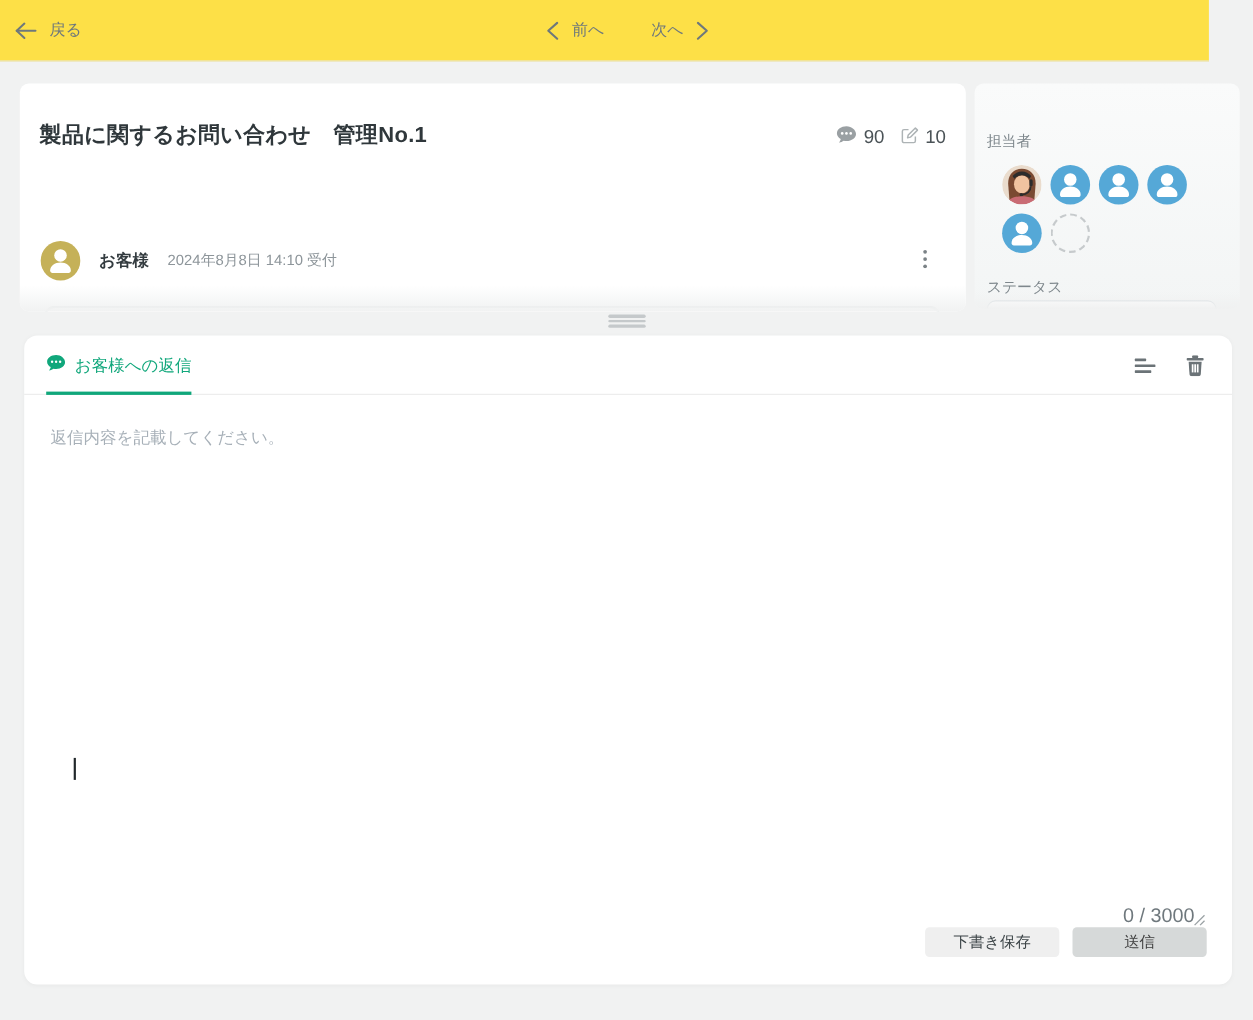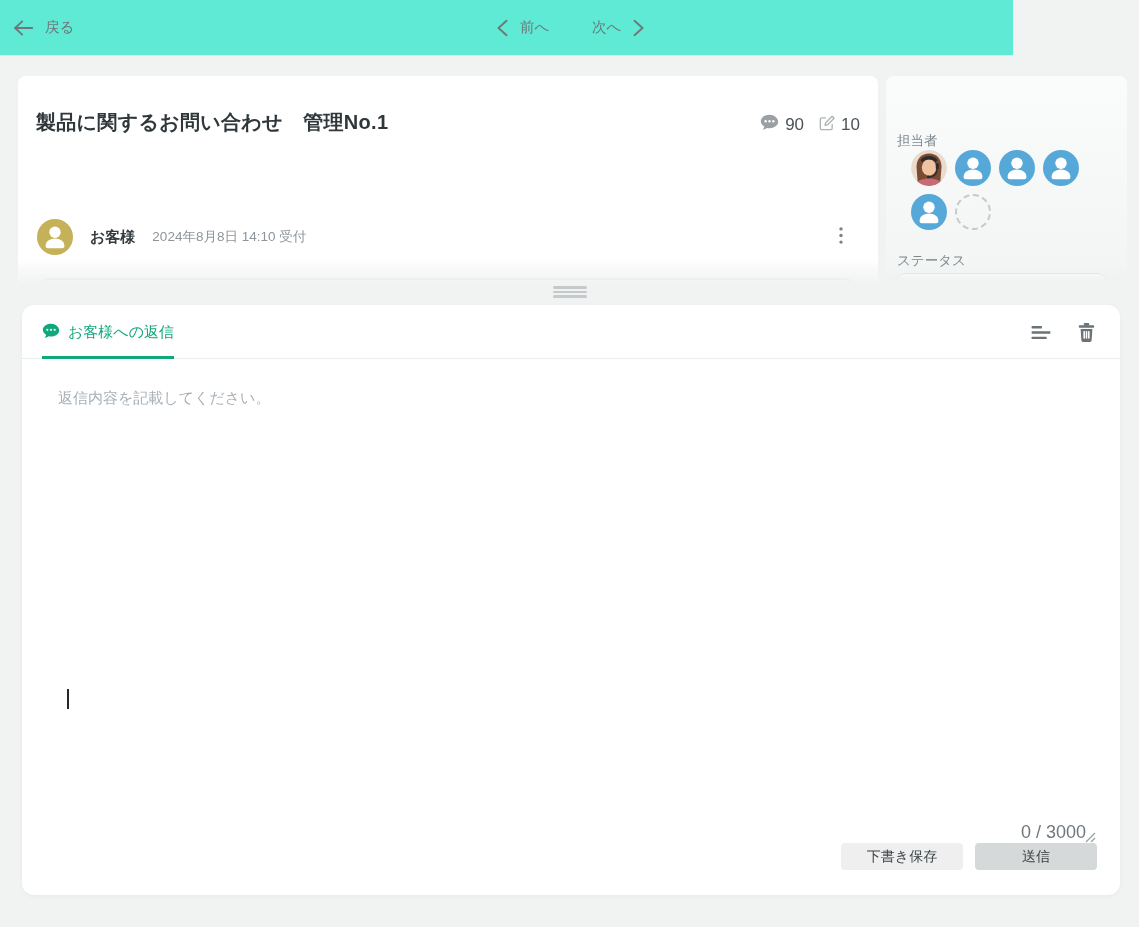--- a/index.html
+++ b/index.html
@@ -1,21 +1,21 @@
 <!DOCTYPE html>
 <html><head>
 <meta charset="utf-8">
 <style>
   * { margin:0; padding:0; box-sizing:border-box; }
   html,body { width:1139px; height:927px; overflow:hidden; }
   body { background:#f1f2f2; font-family:"Liberation Sans","DejaVu Sans",sans-serif; color:#333; }
   .app { position:relative; width:1139px; height:927px; }
 
   
-  .topbar { position:absolute; left:0; top:0; width:1013px; height:56px; background:#5eead4; border-bottom:1px solid #e6e8e8; }
+  .topbar { position:absolute; left:0; top:0; width:1099px; height:56px; background:#fde047; border-bottom:1px solid #e6e8e8; }
   .nav-btn { position:absolute; top:0; height:55px; display:flex; align-items:center; gap:11px; color:#6e787c; font-size:14.5px; cursor:pointer; background:none; border:none; font-family:inherit; }
   .nav-btn svg { display:block; }
   .back-btn { left:13px; }
   .prev-btn { left:496px; }
   .next-btn { left:592px; }
 
   
   .ticket-card { position:absolute; left:18px; top:76px; width:860px; height:207px; background:#fff; border-radius:8px; overflow:hidden; }
   .ticket-title { position:absolute; left:18px; top:33px; font-size:20px; font-weight:700; color:#2f373b; letter-spacing:.3px; }
   .ticket-counts { position:absolute; right:18px; top:38px; display:flex; align-items:center; gap:6px; font-size:17px; color:#4b5357;justify-content:flex-end; }
@@ -25,21 +25,21 @@
   .avatar-gold { background:#c5b158; }
   .sender-name { margin-left:17px; font-size:15px; font-weight:700; color:#343c40; }
   .msg-time { margin-left:17px; font-size:13.5px; color:#8d959a; }
   .kebab-btn { margin-left:auto; margin-right:15px; background:none; border:none; cursor:pointer; padding:4px 6px; }
   .quote-box { position:absolute; left:22px; top:202px; width:815px; height:30px; border:2px solid #dee1e2; border-bottom:none; border-radius:10px 10px 0 0; background:#fdfdfd; }
   .card-fade { position:absolute; left:0; right:0; bottom:0; height:24px; background:linear-gradient(to bottom, rgba(241,242,242,0), #f1f2f2); pointer-events:none; }
 
   
   .sidebar { position:absolute; left:886px; top:76px; width:241px; height:205px; border-radius:8px; background:linear-gradient(180deg,#fafbfb,#f3f5f5); overflow:hidden; }
   .side-label { position:absolute; left:11px; font-size:13.5px; color:#7e878c; }
-  .assignee-label { top:56px; }
+  .assignee-label { top:44px; }
   .status-label { top:176px; }
   .avatar-grid { position:absolute; left:25px; top:74px; width:182px; display:flex; flex-wrap:wrap; gap:8px; }
   .avatar-blue { background:#55a8d7; cursor:pointer; }
   .avatar-photo { cursor:pointer; }
   .empty-slot { width:36px; height:36px; border-radius:50%; border:2px dashed #c6cacc; background:transparent; cursor:pointer; }
   .status-select { position:absolute; left:11px; top:197px; width:209px; height:40px; background:#fff; border:1.5px solid #d5dce0; border-radius:8px; cursor:pointer; }
   .side-fade { position:absolute; left:0; right:0; bottom:0; height:16px; background:linear-gradient(to bottom, rgba(241,242,242,0), #f0f1f1); pointer-events:none; }
 
   
   .splitter { position:absolute; left:553px; top:286px; width:34px; cursor:row-resize; }
@@ -48,21 +48,21 @@
   
   .composer { position:absolute; left:22px; top:305px; width:1098px; height:590px; background:#fff; border-radius:12px; box-shadow:0 1px 5px rgba(0,0,0,.04); }
   .tab-bar { position:absolute; left:0; top:0; right:0; height:54px; border-bottom:1px solid #ebecec; }
   .tab { position:absolute; top:0; height:54px; display:inline-flex; align-items:center; gap:8px; font-size:15px; font-weight:400; background:none; border:none; cursor:pointer; font-family:inherit; }
   .tab-reply { left:20px; color:#10a77b; }
   .tab-reply::after { content:""; position:absolute; left:0; right:0; bottom:0; height:3px; background:#10a77b; }
   .tab-memo { left:168px; color:#565e62; }
   .toolbar { position:absolute; right:22px; top:0; height:54px; display:flex; align-items:center; gap:21px; }
   .icon-btn { background:none; border:none; cursor:pointer; padding:3px; display:flex; }
 
-  .reply-textarea { position:absolute; left:0; top:54px; width:100%; height:482px; border:none; outline:none; resize:none; padding:30px 24px 0 24px; font-family:Liberation Mono, monospace; font-size:15px; color:#333; background:transparent;margin-left:12px; }
+  .reply-textarea { position:absolute; left:0; top:54px; width:100%; height:482px; border:none; outline:none; resize:none; padding:30px 24px 0 24px; font-family:Liberation Mono, monospace; font-size:15px; color:#333; background:transparent; }
   .reply-textarea::placeholder { color:#a7b0b8; opacity:1; }
   .caret { position:absolute; left:45px; top:384px; width:1.5px; height:20px; background:#22282b; }
 
   .char-counter { position:absolute; right:34px; top:517px; font-size:18px; color:#6f787d; }
   .resize-glyph { position:absolute; right:24px; top:524px; cursor:nwse-resize; }
   .btn-row { position:absolute; right:23px; top:538px; display:flex; gap:12px; }
   .btn { width:122px; height:27px; border:none; border-radius:4px; font-size:14px; font-family:inherit; cursor:pointer; }
   .btn-draft { background:#efefef; color:#3d4548; }
   .btn-send { background:#d6d9d9; color:#404040; cursor:default; }
 </style>

